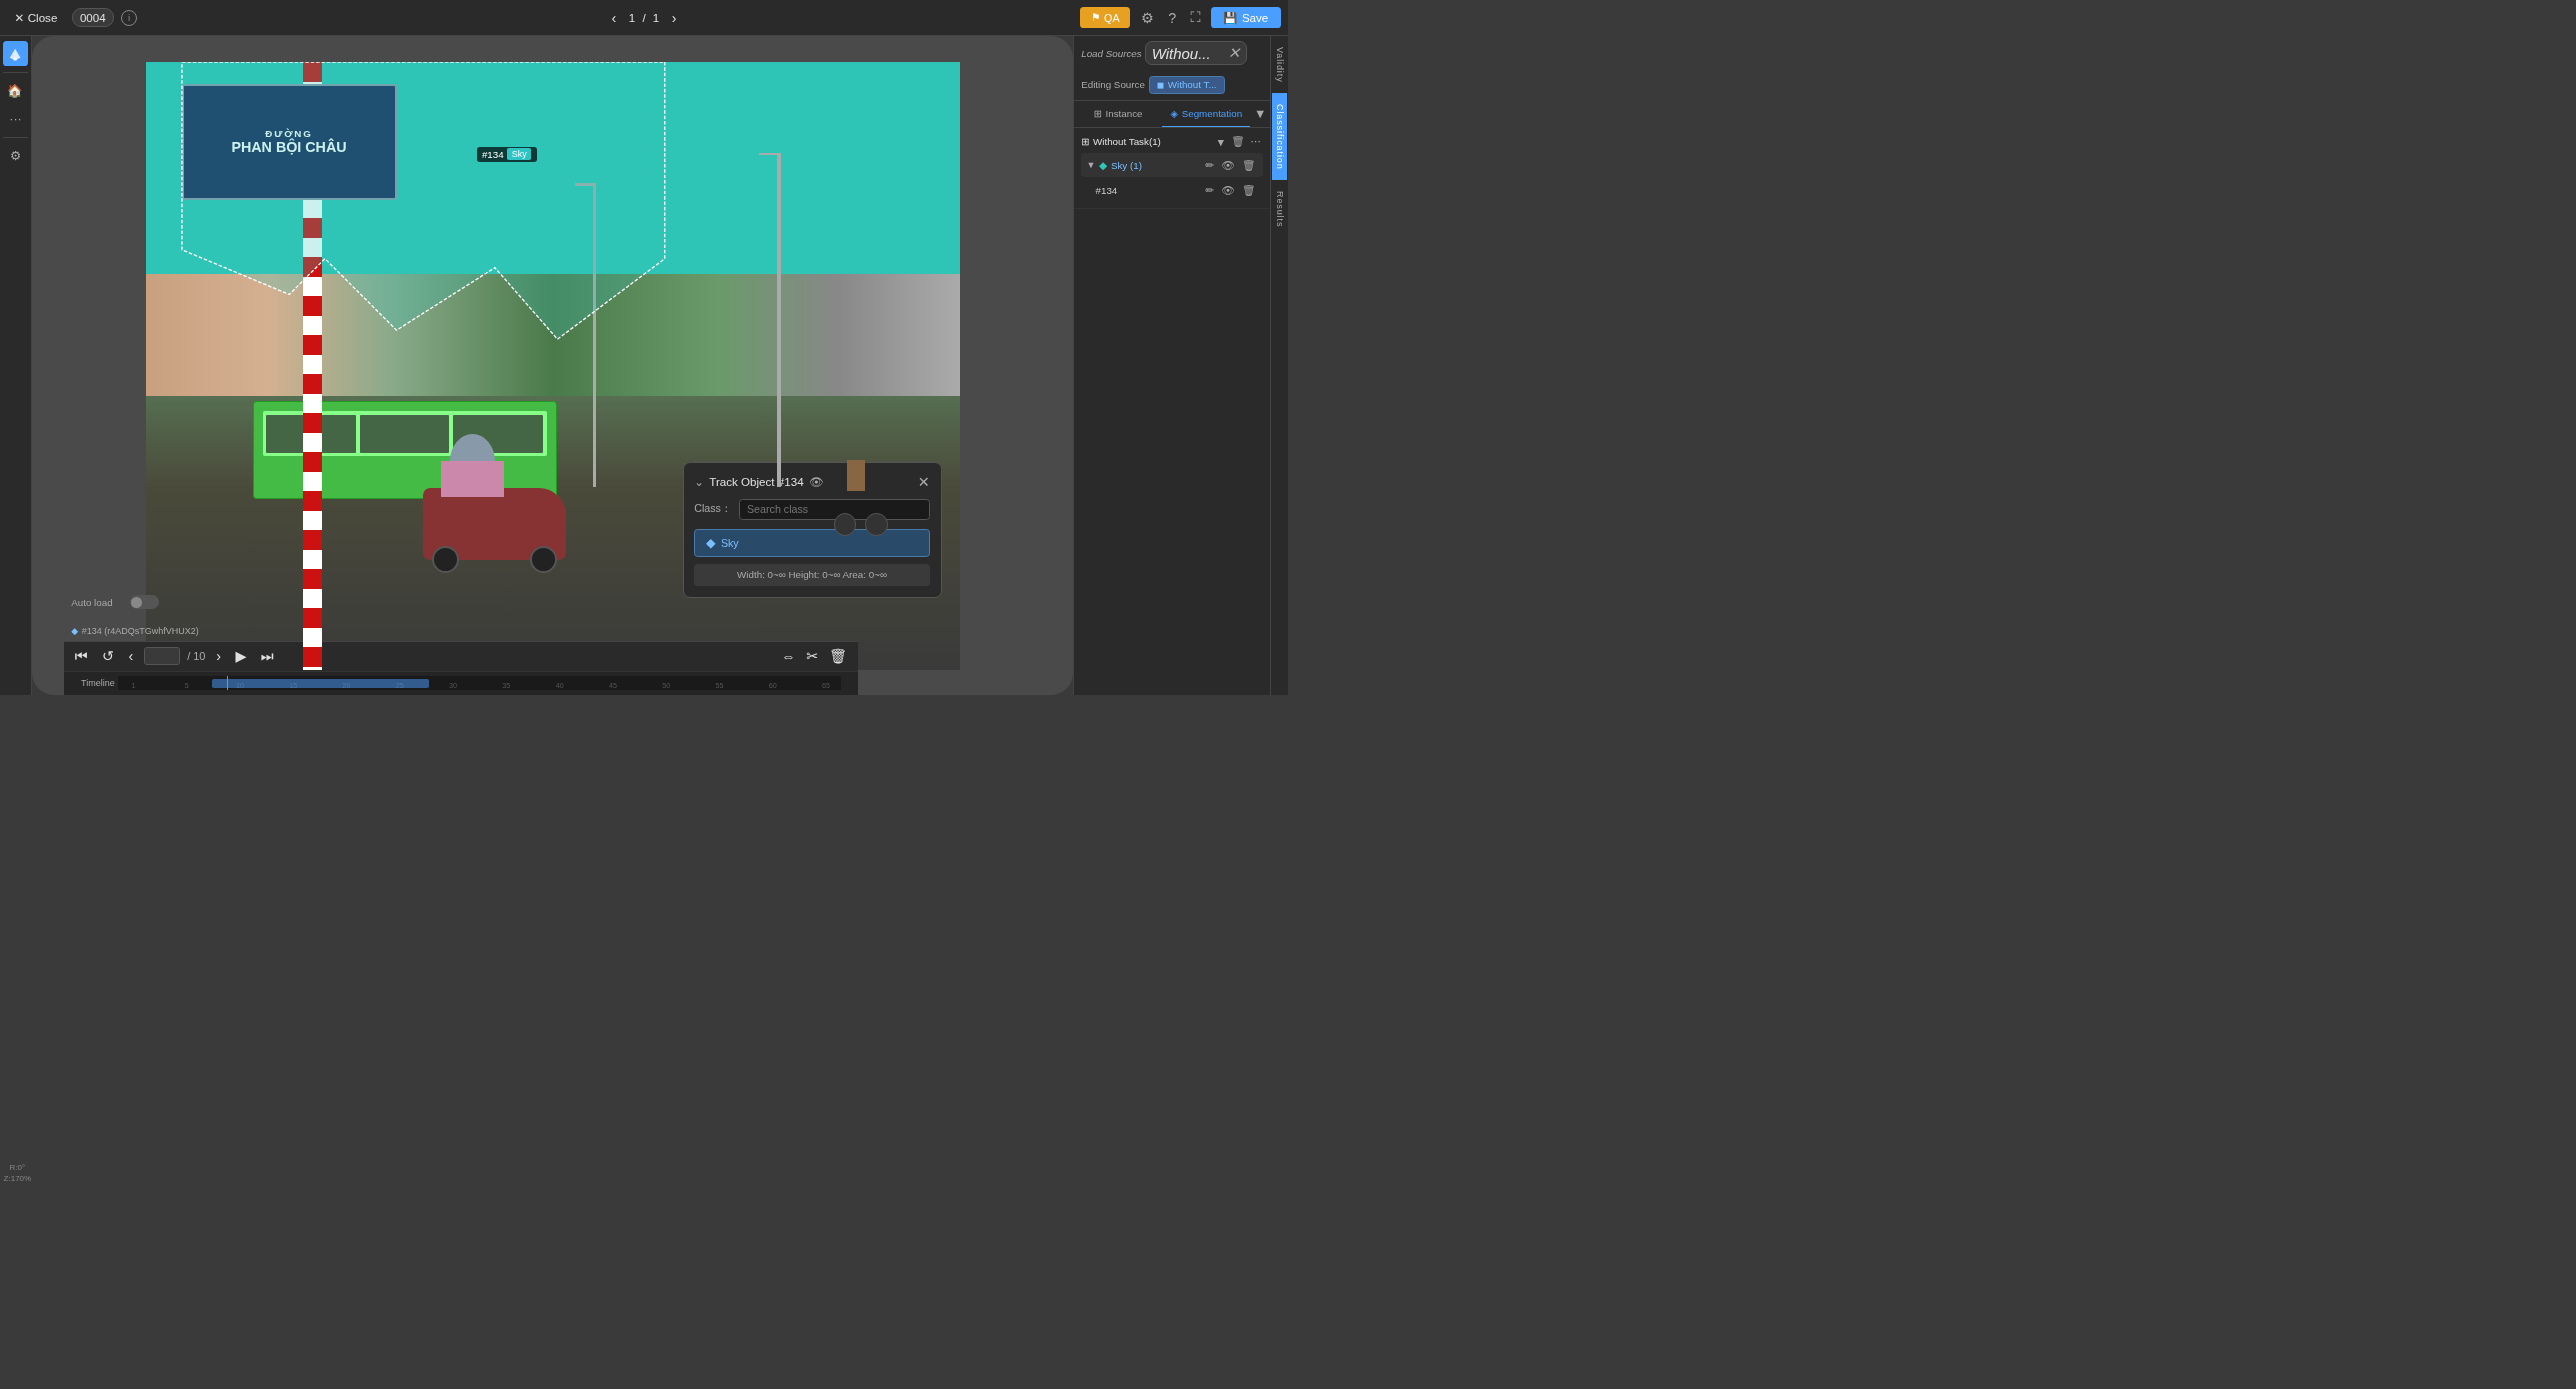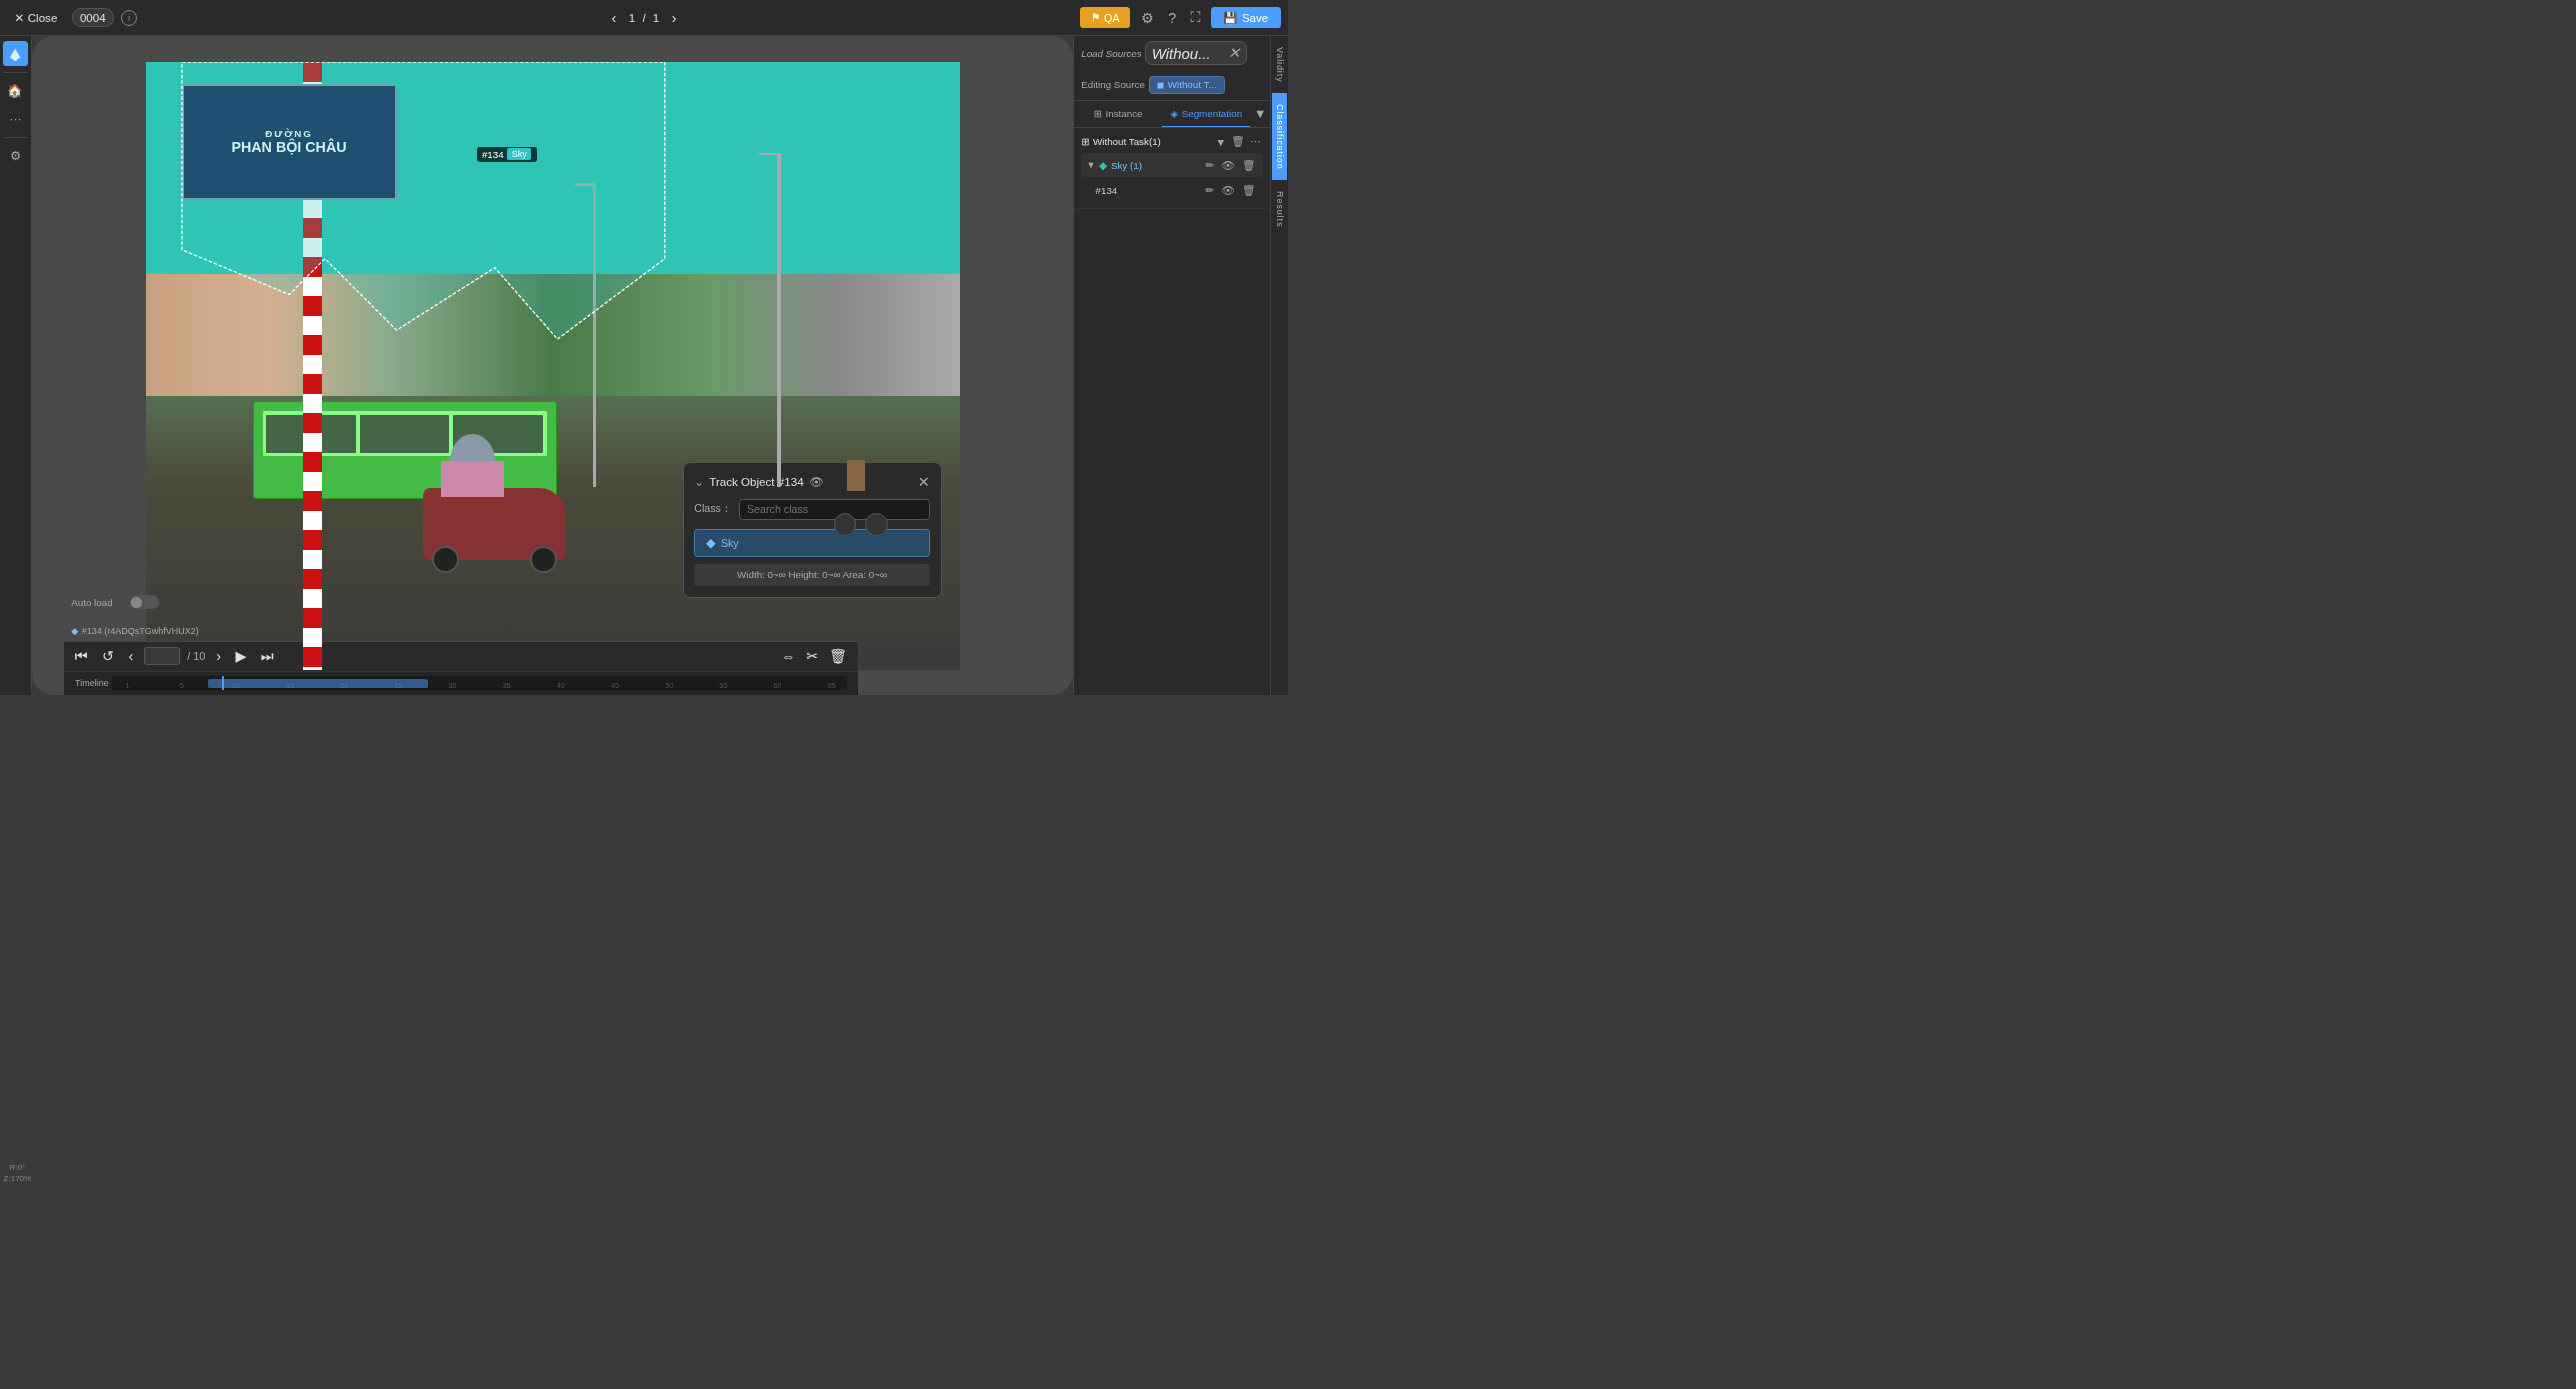--- a/index.html
+++ b/index.html
@@ -195,21 +195,21 @@
     .play-btn { background: none; border: none; color: #e0e0e0; cursor: pointer; font-size: 14.3px; padding: 1.8px 3.6px; }
     .frame-input {
       background: #3a3a3a; border: 0.9px solid #555; color: #e0e0e0;
       padding: 1.8px 5.4px; width: 36px; text-align: center; border-radius: 2.7px; font-size: 10.7px;
     }
     .total-frames { font-size: 11px; color: #aaa; }
     .playback-sep { flex: 1; }
     .playback-actions { display: flex; gap: 3.6px; align-items: center; }
 
     .timeline-row {
-      display: flex; align-items: center; height: 25px; padding: 0 11px;
+      display: flex; align-items: center; height: 25px; padding: 0 17px;
       background: #252525; border-top: 0.9px solid #333;
     }
     .timeline-label { font-size: 9px; color: #aaa; margin-right: 3.6px; }
     .timeline-track {
       flex: 1; height: 14.3px; background: #1a1a1a; border-radius: 1.8px;
       position: relative; overflow: hidden;
     }
     .timeline-marks {
       display: flex; height: 100%; align-items: flex-end; padding: 0 1.8px;
     }

